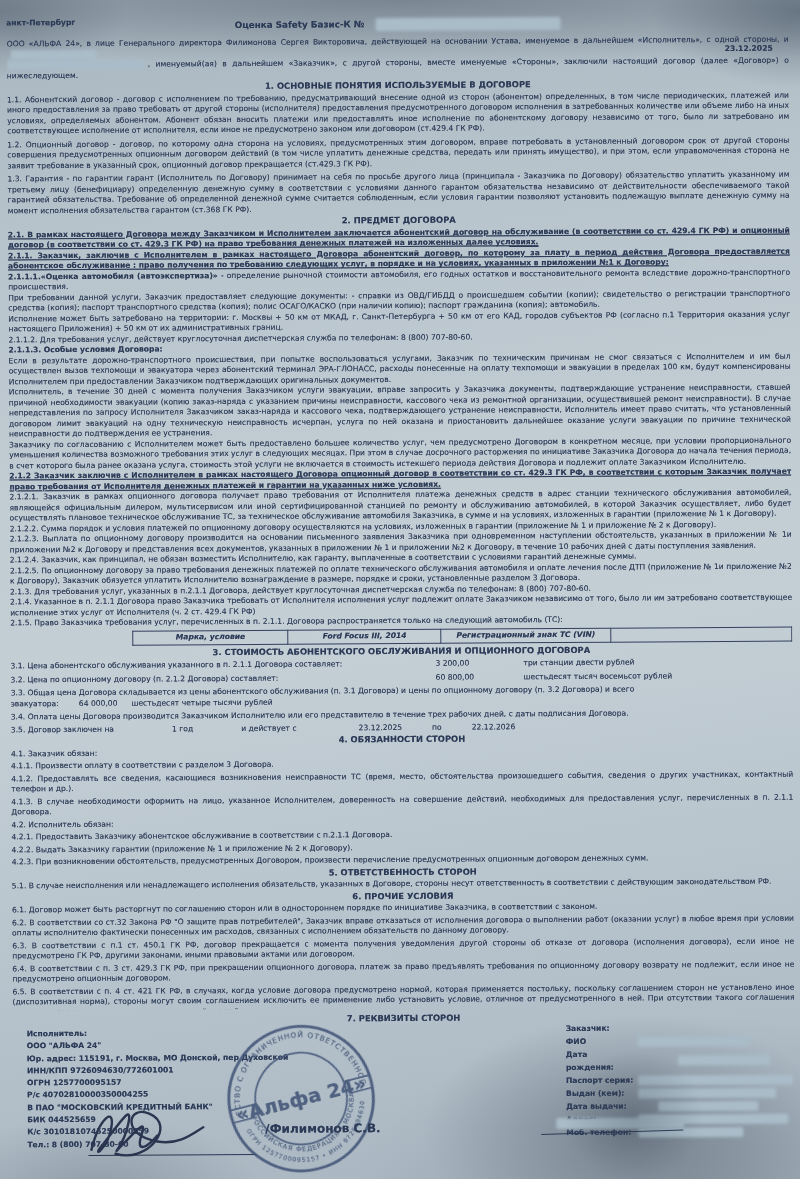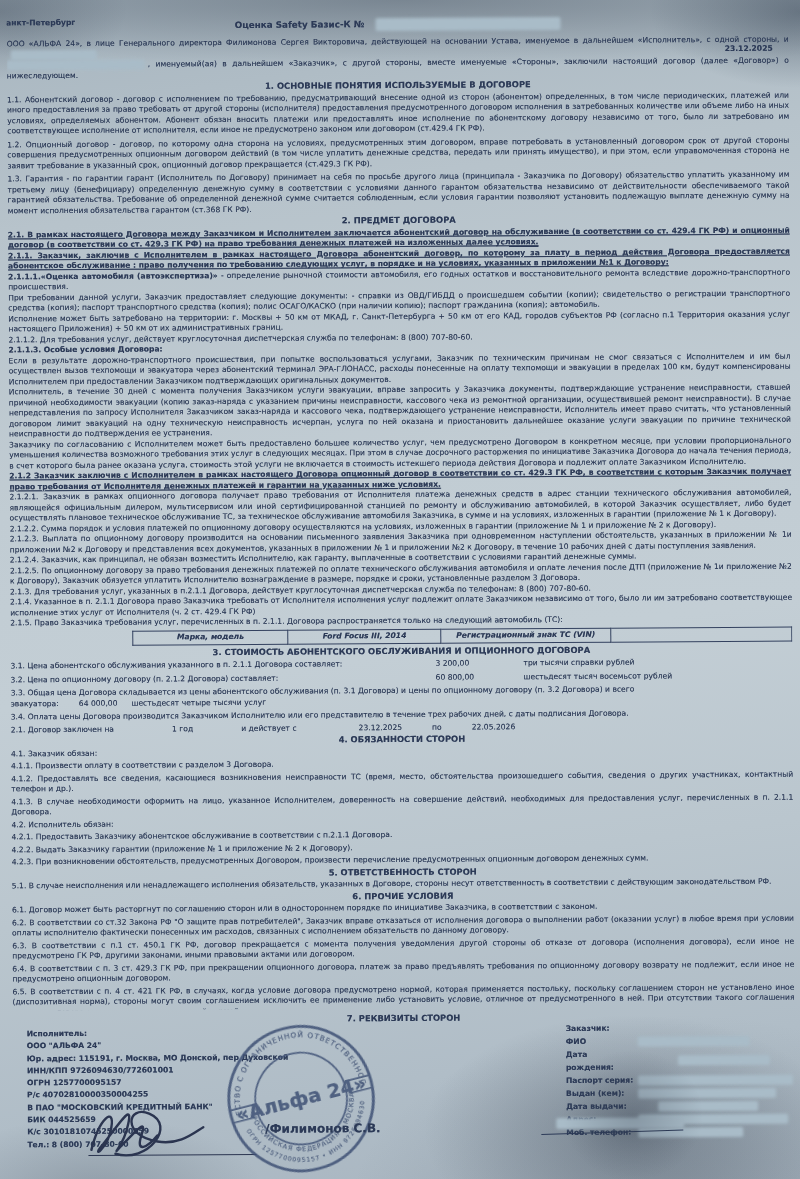--- a/index.html
+++ b/index.html
@@ -101,53 +101,53 @@
     <p>2.1.2.3. Выплата по опционному договору производится на основании письменного заявления Заказчика при одновременном наступлении обстоятельств, указанных в приложении № 1и приложении №2 к Договору и представления всех документов, указанных в приложении № 1 и приложении №2 к Договору, в течение 10 рабочих дней с даты поступления заявления.</p>
     <p>2.1.2.4. Заказчик, как принципал, не обязан возместить Исполнителю, как гаранту, выплаченные в соответствии с условиями гарантий денежные суммы.</p>
     <p>2.1.2.5. По опционному договору за право требования денежных платежей по оплате технического обслуживания автомобиля и оплате лечения после ДТП (приложение № 1и приложение №2 к Договору), Заказчик обязуется уплатить Исполнителю вознаграждение в размере, порядке и сроки, установленные разделом 3 Договора.</p>
     <p>2.1.3. Для требования услуг, указанных в п.2.1.1 Договора, действует круглосуточная диспетчерская служба по телефонам: 8 (800) 707-80-60.</p>
     <p>2.1.4. Указанное в п. 2.1.1 Договора право Заказчика требовать от Исполнителя исполнения услуг подлежит оплате Заказчиком независимо от того, было ли им затребовано соответствующее исполнение этих услуг от Исполнителя (ч. 2 ст. 429.4 ГК РФ)</p>
     <p>2.1.5. Право Заказчика требования услуг, перечисленных в п. 2.1.1. Договора распространяется только на следующий автомобиль (ТС):</p>
 
     <table class="ts">
       <tbody>
           <tr>
-        <td style="width:150px">Марка, модель</td>
+        <td style="width:150px">Марка, условие</td>
         <td style="width:148px">Ford Focus III, 2014</td>
         <td style="width:162px">Регистрационный знак ТС (VIN)</td>
         <td style="width:180px"></td>
       </tr>
     </tbody>
       </table>
 
     <div class="sec-title">3. СТОИМОСТЬ АБОНЕНТСКОГО ОБСЛУЖИВАНИЯ И ОПЦИОННОГО ДОГОВОРА</div>
     <div class="row mt2">
       <span class="lbl">3.1. Цена абонентского обслуживания указанного в п. 2.1.1 Договора составляет:</span>
       <span class="amt">3 200,00</span>
-      <span class="words">три тысячи справки рублей</span>
+      <span class="words">три станции двести рублей</span>
     </div>
     <div class="row mt3">
       <span class="lbl">3.2. Цена по опционному договору (п. 2.1.2 Договора) составляет:</span>
       <span class="amt">60 800,00</span>
       <span class="words">шестьдесят тысяч восемьсот рублей</span>
     </div>
     <p class="mt3">3.3. Общая цена Договора складывается из цены абонентского обслуживания (п. 3.1 Договора) и цены по опционному договору (п. 3.2 Договора) и всего</p>
     <div class="row">
       <span>эвакуатора:</span>
       <span style="margin-left:20px">64 000,00</span>
-      <span style="margin-left:14px">шестьдесят четыре тысячи услуг</span>
+      <span style="margin-left:14px">шестьдесят четыре тысячи рублей</span>
     </div>
     <p class="mt3">3.4. Оплата цены Договора производится Заказчиком Исполнителю или его представителю в течение трех рабочих дней, с даты подписания Договора.</p>
     <div class="row mt2">
-      <span>2.1. Договор заключен на</span>
+      <span>3.5. Договор заключен на</span>
       <span class="it" style="margin-left:58px">1 год</span>
       <span style="margin-left:48px">и действует с</span>
       <span style="margin-left:62px">23.12.2025</span>
       <span style="margin-left:30px">по</span>
-      <span style="margin-left:30px">22.05.2026</span>
+      <span style="margin-left:30px">22.12.2026</span>
     </div>
 
     <div class="sec-title">4. ОБЯЗАННОСТИ СТОРОН</div>
     <p>4.1. Заказчик обязан:</p>
     <p class="mt2">4.1.1. Произвести оплату в соответствии с разделом 3 Договора.</p>
     <p class="mt2">4.1.2. Предоставлять все сведения, касающиеся возникновения неисправности ТС (время, место, обстоятельства произошедшего события, сведения о других участниках, контактный телефон и др.).</p>
     <p class="mt2">4.1.3. В случае необходимости оформить на лицо, указанное Исполнителем, доверенность на совершение действий, необходимых для предоставления услуг, перечисленных в п. 2.1.1 Договора.</p>
     <p class="mt2">4.2. Исполнитель обязан:</p>
     <p class="mt2">4.2.1. Предоставить Заказчику абонентское обслуживание в соответствии с п.2.1.1 Договора.</p>
     <p class="mt2">4.2.2. Выдать Заказчику гарантии (приложение № 1 и приложение № 2 к Договору).</p>

